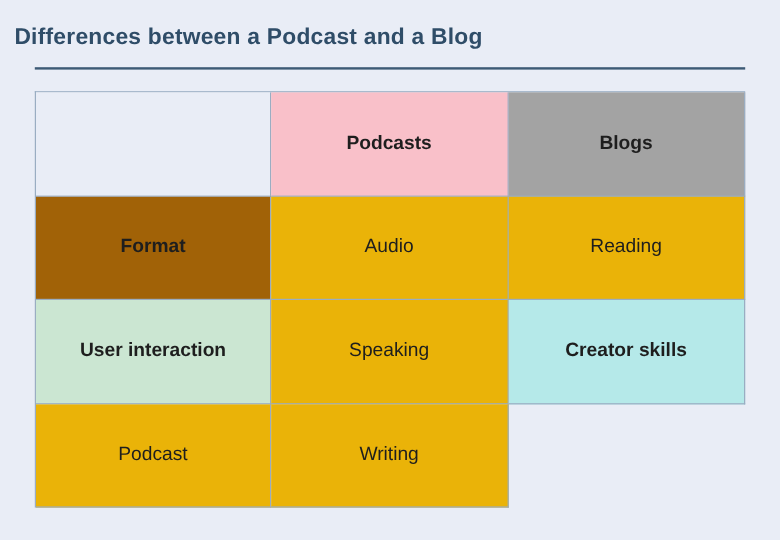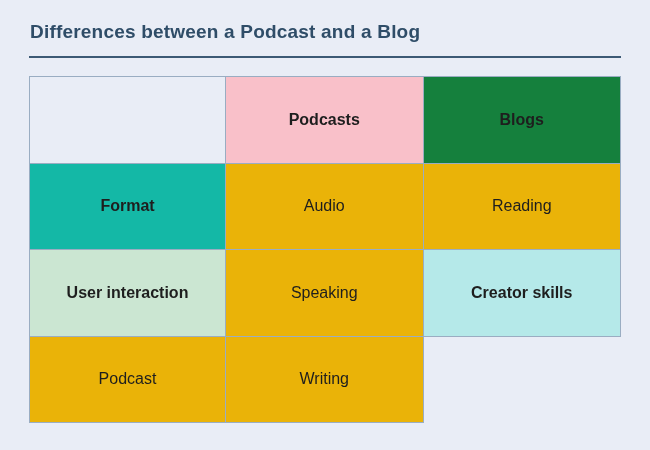--- a/index.html
+++ b/index.html
@@ -5,21 +5,21 @@
   html, body { margin: 0; padding: 0; }
   body {
     width: 650px; height: 450px;
     position: relative;
     font-family: "Liberation Sans", sans-serif;
     background: #e9edf6;
     overflow: hidden;
   }
   .title {
     position: absolute;
-    left: 30px; top: 21px;
+    left: 12px; top: 21px;
     font-size: 19px;
     font-weight: 600;
     letter-spacing: 0.2px;
     color: #2f4d68;
   }
   .rule {
     position: absolute;
     left: 29px; top: 56px;
     width: 592px; height: 1.5px;
     background: #3d5a75;
@@ -52,23 +52,23 @@
 </head>
 <body style="background: rgb(233, 237, 246);">
 
 <div class="title" style="color: rgb(47, 77, 104);">Differences between a Podcast and a Blog</div>
 <div class="rule" style="background: rgb(61, 90, 117);"></div>
 
 <div class="table">
 
   <div class="cell corner" style="background: rgb(233, 237, 246);"></div>
   <div class="cell head" style="background: rgb(249, 192, 201); text-align: center;">Podcasts</div>
-  <div class="cell head" style="background: #15803d;">Blogs</div>
+  <div class="cell head" style="background: #a3a3a3;">Blogs</div>
 
-  <div class="cell rowlabel" style="background: #14b8a6;">Format</div>
+  <div class="cell rowlabel" style="background: #a16207;">Format</div>
   <div class="cell">Audio</div>
   <div class="cell">Reading</div>
 
   <div class="cell rowlabel" style="background: rgb(203, 230, 210);">User interaction</div>
   <div class="cell">Speaking</div>
 
   <div class="cell rowlabel" style="background: rgb(181, 233, 233);">Creator skills</div>
   <div class="cell">Podcast</div>
   <div class="cell">Writing</div>
 </div>

